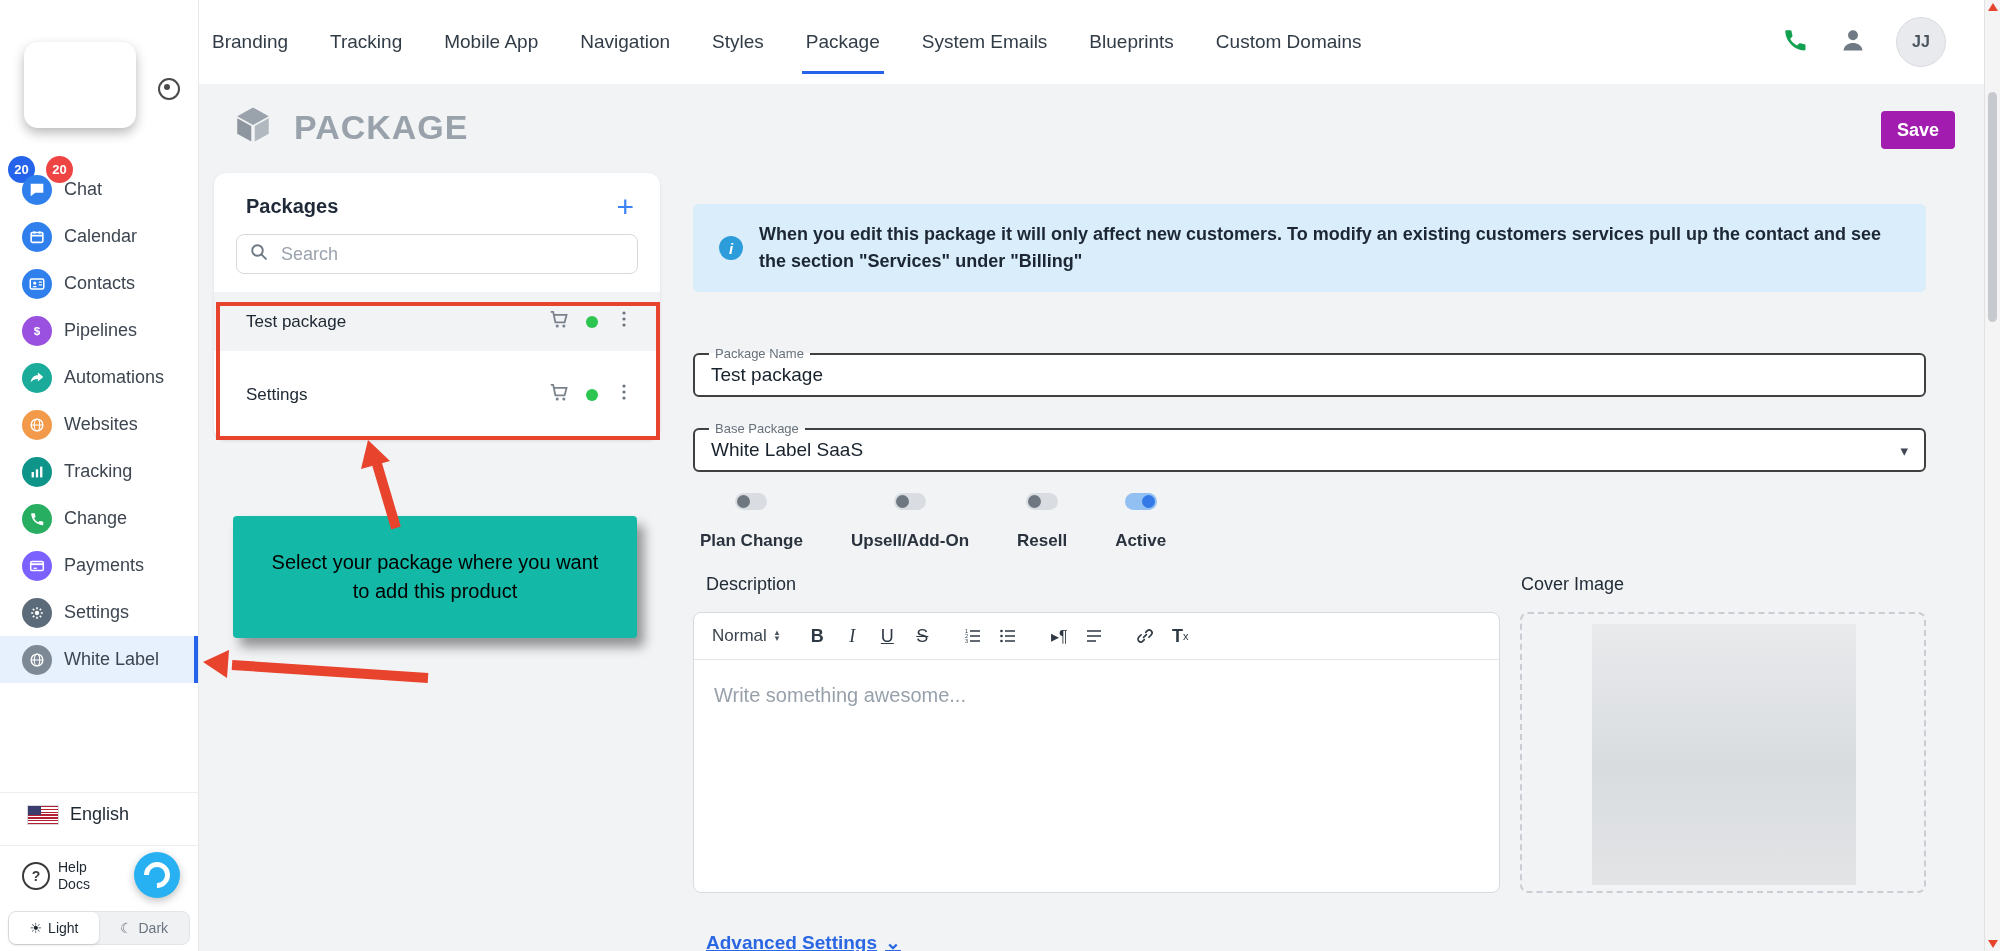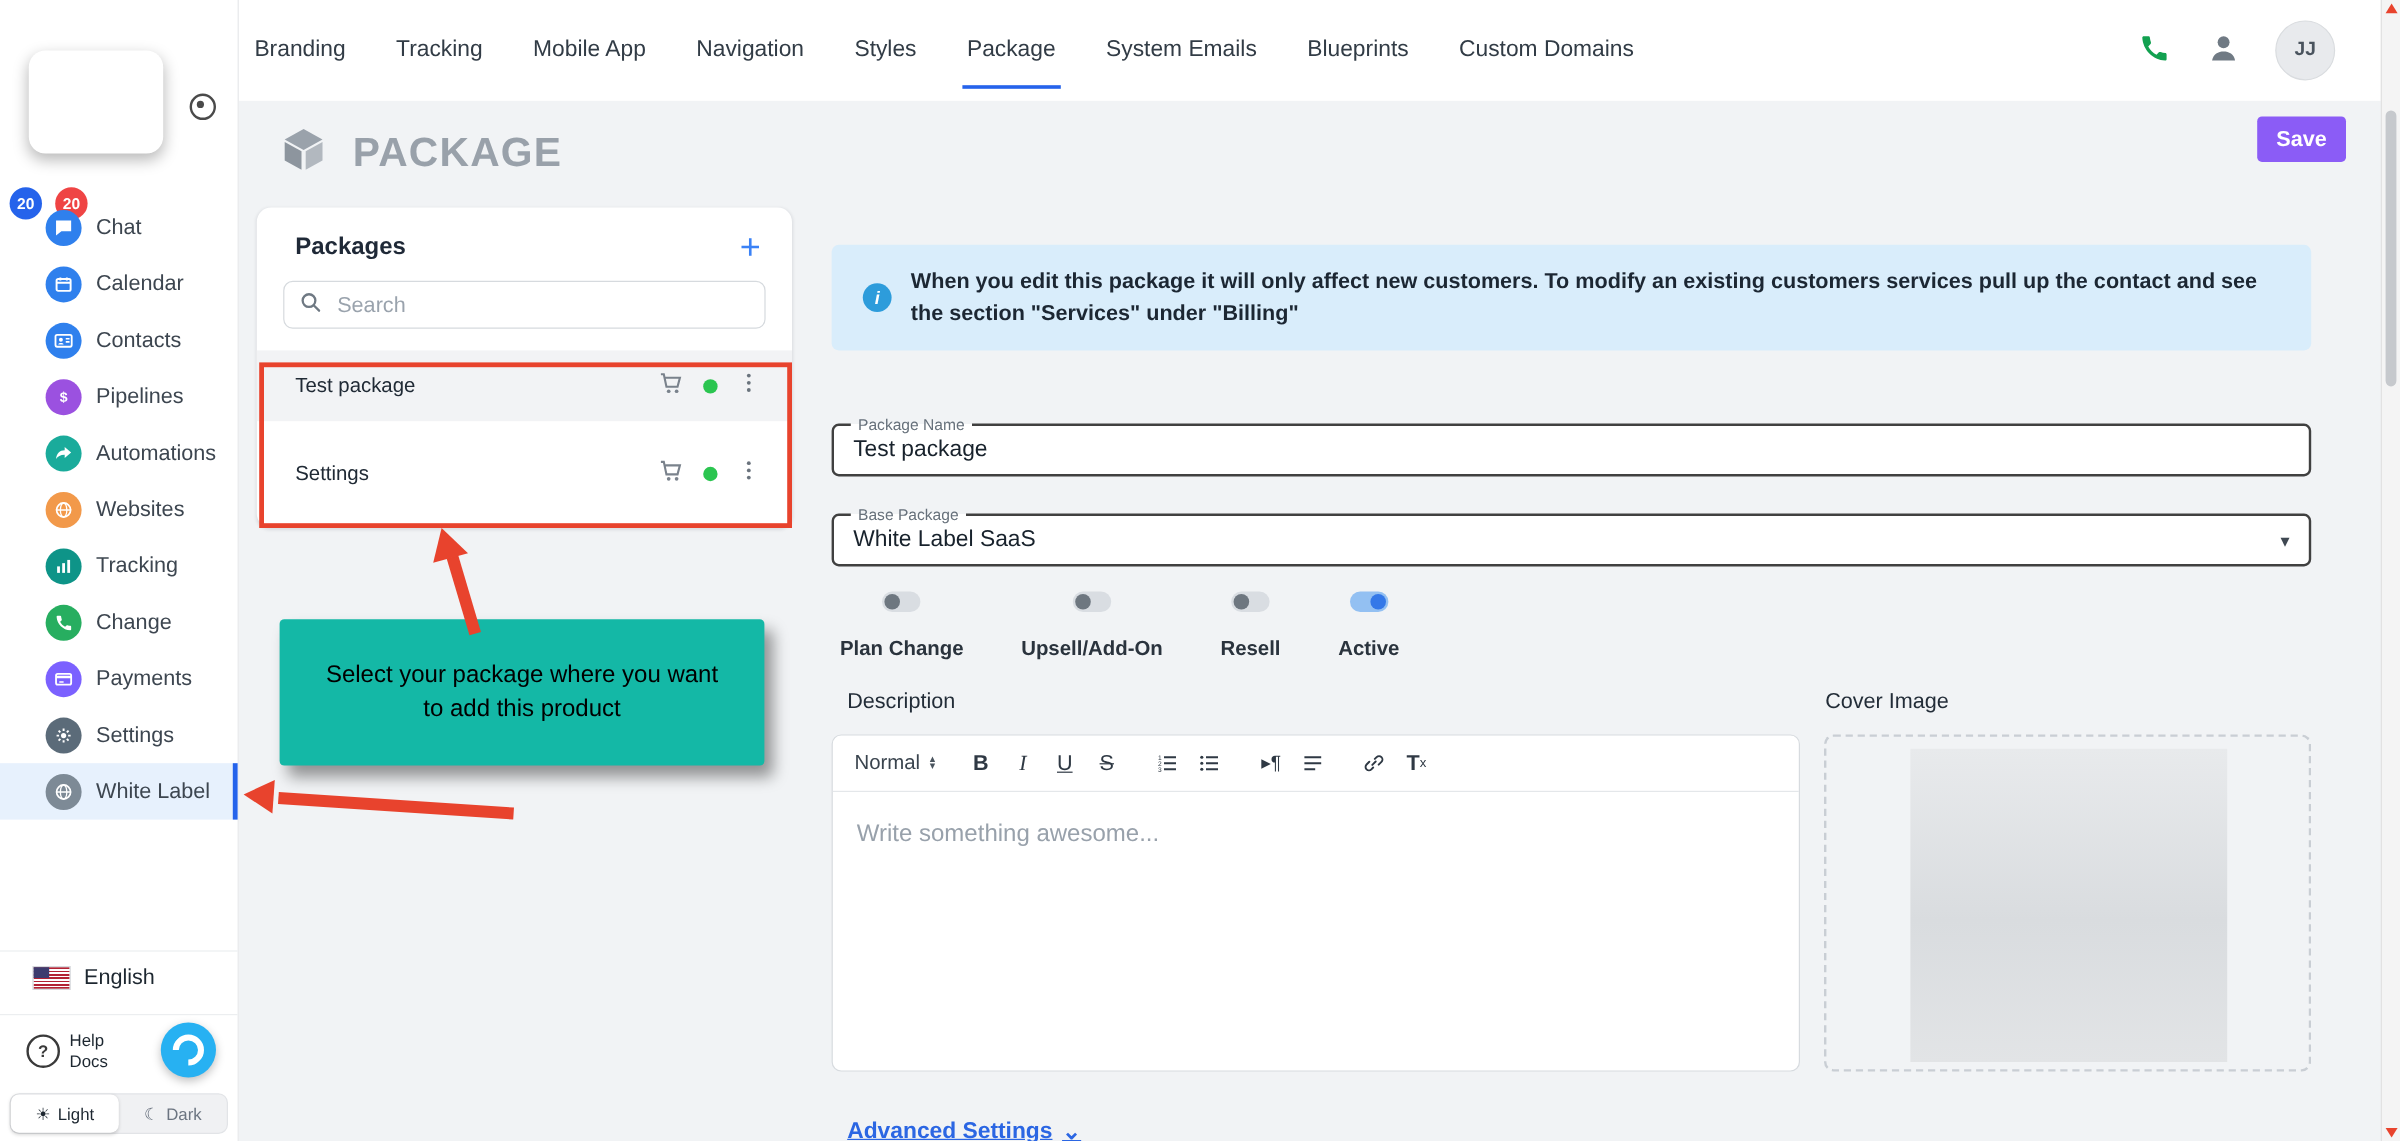--- a/index.html
+++ b/index.html
@@ -14,21 +14,21 @@
   .radio-ind{position:absolute;left:158px;top:78px;width:18px;height:18px;border:2px solid #4a4a4a;
              border-radius:50%;}
   .radio-ind::after{content:"";position:absolute;left:4px;top:4px;width:6px;height:6px;
              border-radius:50%;background:#4a4a4a;}
   .badge{position:absolute;top:156px;width:27px;height:27px;border-radius:50%;color:#fff;
          font-size:13px;font-weight:bold;display:flex;align-items:center;justify-content:center;}
   .badge.blue{left:8px;background:#2563eb;}
   .badge.red{left:46px;background:#ef4444;}
   .menu{position:absolute;left:0;top:166px;width:198px;}
   .menu-item{position:relative;height:47px;display:flex;align-items:center;gap:12px;
-             padding-left:38px;cursor:pointer;}
+             padding-left:22px;cursor:pointer;}
   .menu-item.active{background:#e7f1fd;}
   .menu-item.active::after{content:"";position:absolute;right:0;top:0;bottom:0;width:4px;background:#2563eb;}
   .s-icon{width:30px;height:30px;border-radius:50%;display:flex;align-items:center;justify-content:center;flex:0 0 auto;}
   .s-icon svg{width:18px;height:18px;}
   .menu-label{font-size:18px;color:#3d4650;}
   .lang-row{position:absolute;left:0;top:792px;width:198px;height:44px;border-top:1px solid #eceef0;
             display:flex;align-items:center;gap:12px;padding-left:28px;box-sizing:border-box;}
   .flag{width:30px;height:18px;background:repeating-linear-gradient(#b22234 0 1.4px,#fff 1.4px 2.8px);
         position:relative;outline:1px solid #d6d9dd;}
   .flag::after{content:"";position:absolute;left:0;top:0;width:13px;height:9.8px;background:#3c3b6e;}
@@ -54,21 +54,21 @@
   .tabs{display:flex;gap:42px;height:100%;align-items:center;}
   .tab{position:relative;font-size:19px;color:#323c46;height:100%;display:flex;align-items:center;cursor:pointer;}
   .tab.active::after{content:"";position:absolute;left:-4px;right:-4px;bottom:10px;height:3px;background:#2563eb;}
   .nav-right{margin-left:auto;display:flex;align-items:center;gap:28px;padding-right:38px;}
   .avatar{width:48px;height:48px;border-radius:50%;background:#e8eaed;border:1px solid #d9dcdf;
           display:flex;align-items:center;justify-content:center;font-size:16px;font-weight:bold;color:#4a545e;}
 
   
   .page-header{position:absolute;left:232px;top:104px;display:flex;align-items:center;gap:20px;}
   .page-title{font-size:34px;font-weight:bold;color:#99a1aa;letter-spacing:1px;}
-  .save-btn{position:absolute;left:1881px;top:97px;width:74px;height:38px;background:#8b5cf6;color:#fff;
+  .save-btn{position:absolute;left:1881px;top:111px;width:74px;height:38px;background:#a21caf;color:#fff;
           font-size:18px;font-weight:600;border:none;border-radius:4px;display:flex;align-items:center;
           justify-content:center;cursor:pointer;font-family:inherit;}
 
   
   .pkg-card{position:absolute;left:214px;top:173px;width:446px;height:267px;background:#fff;
           border-radius:12px;box-shadow:0 1px 3px rgba(16,24,40,.1);}
   .pkg-head{display:flex;align-items:center;justify-content:space-between;padding:22px 26px 0 32px;}
   .pkg-title{font-size:20px;font-weight:bold;color:#1f2937;}
   .pkg-plus{font-size:30px;font-weight:300;color:#3b82f6;line-height:20px;cursor:pointer;}
   .pkg-search{margin:16px 22px 0 22px;height:40px;border:1px solid #d6dade;border-radius:8px;

